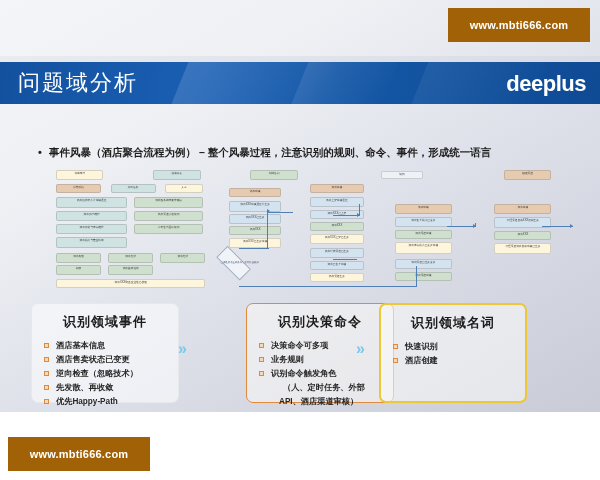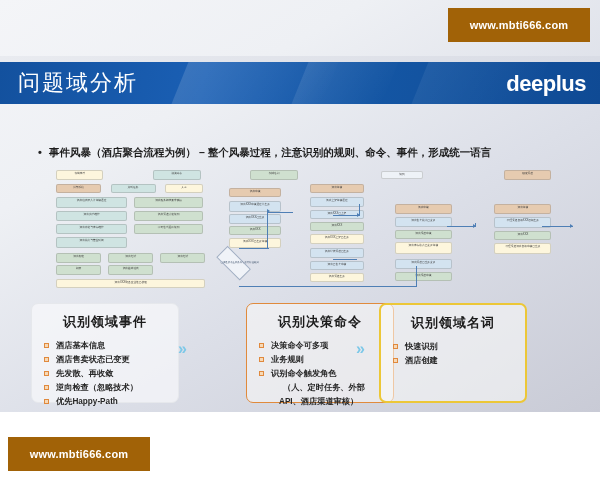--- a/index.html
+++ b/index.html
@@ -174,22 +174,22 @@
       <div class="arrowhead" style="left: 540.261px; top: 55.5373px;"></div>
       <div class="diamond" style="left: 187.196px; top: 87.403px; width: 30.7096px; height: 14.4215px;"></div>
       <div class="diamond-lbl" style="left: 188.38px; top: 93.7761px; width: 42.6522px;">已满足所有生效条件与状态校验规则</div>
     </div>
 
   <div class="sbox" id="box1">
     <div class="sbox-title">识别领域事件</div>
     <ul>
         <li><span class="bdot"></span><span>酒店基本信息</span></li>
         <li><span class="bdot"></span><span>酒店售卖状态已变更</span></li>
+        <li><span class="bdot"></span><span>逆向检查（忽略技术）</span></li>
         <li><span class="bdot"></span><span>先发散、再收敛</span></li>
-        <li><span class="bdot"></span><span>逆向检查（忽略技术）</span></li>
         <li><span class="bdot"></span><span>优先Happy-Path</span></li>
       </ul>
   </div>
   <div class="sbox" id="box2">
     <div class="sbox-title">识别决策命令</div>
     <ul>
         <li><span class="bdot"></span><span>决策命令可多项</span></li>
         <li><span class="bdot"></span><span>业务规则</span></li>
         <li><span class="bdot"></span><span>识别命令触发角色</span></li>
         <li class="cont"><span>（人、定时任务、外部</span></li>

